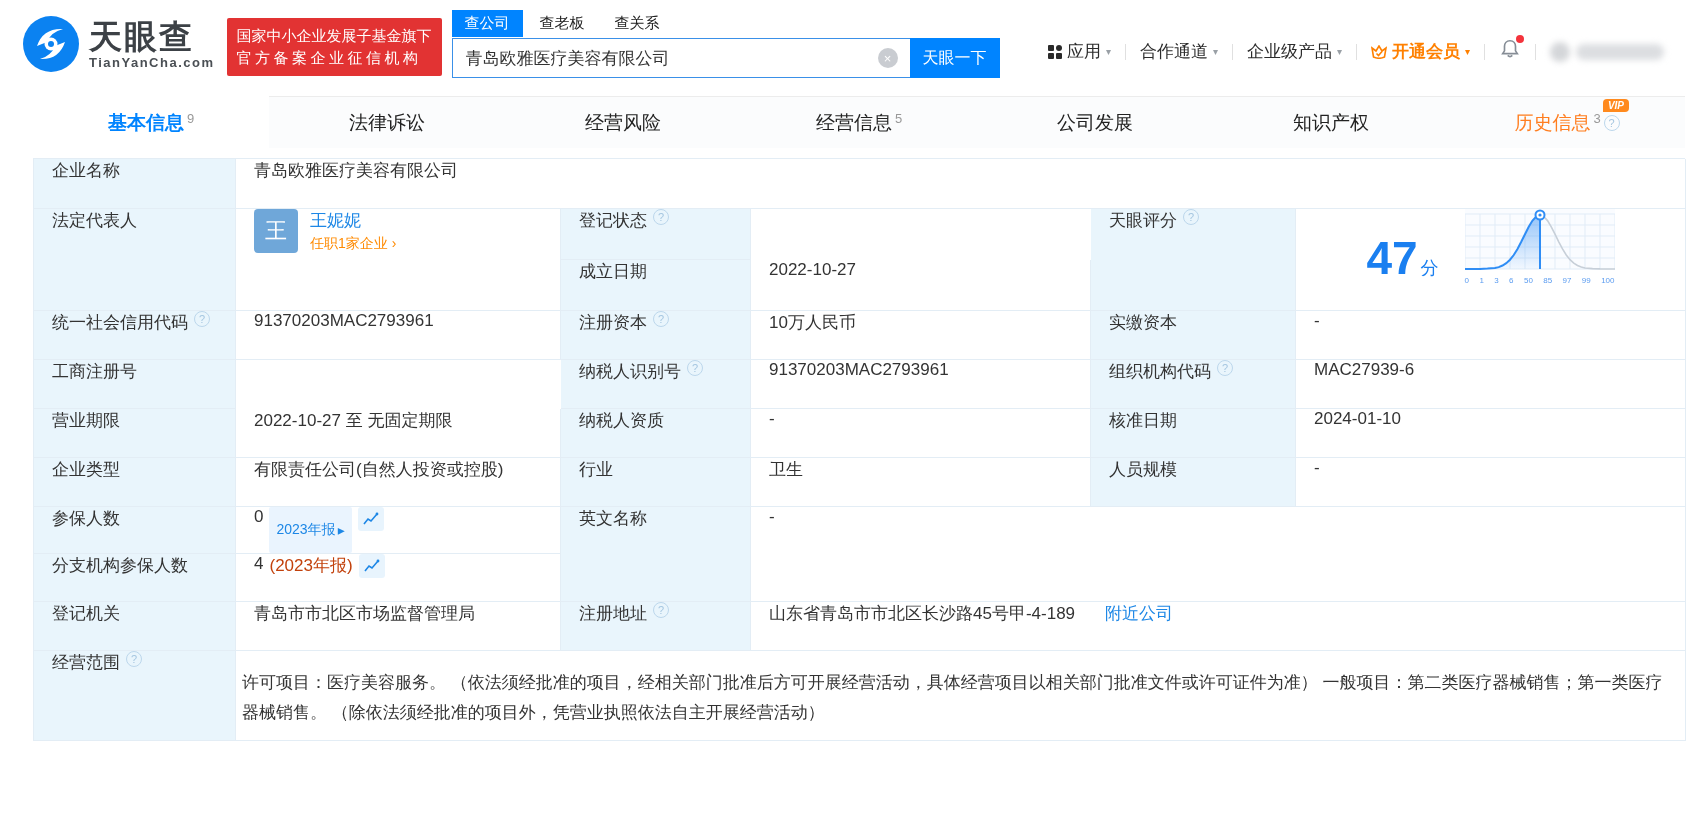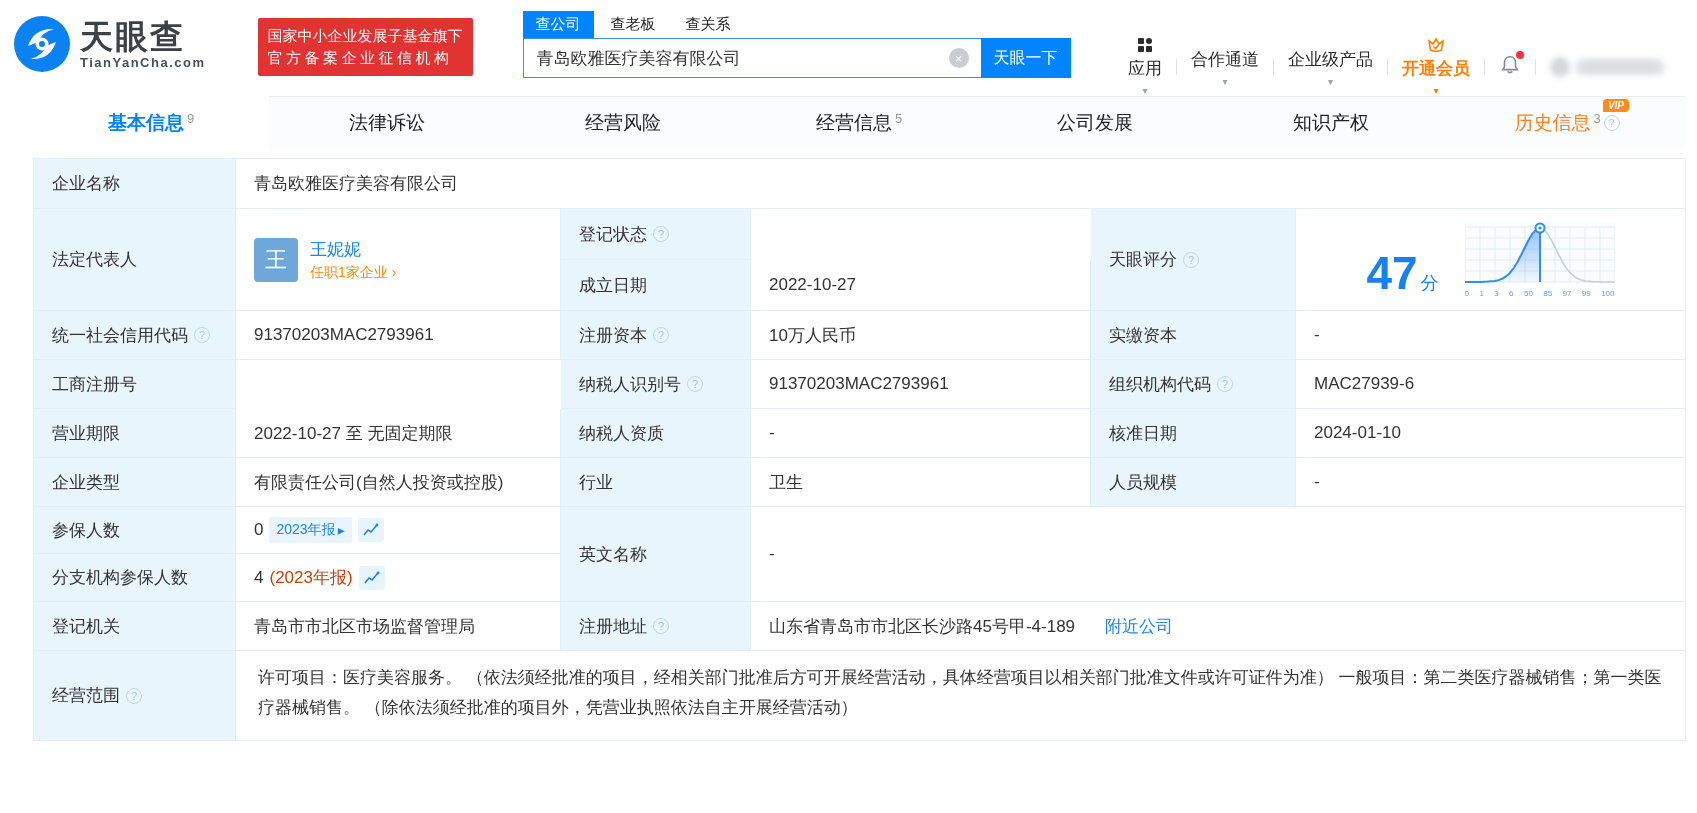--- a/index.html
+++ b/index.html
@@ -2,41 +2,41 @@
 <html><head>
 <meta charset="utf-8">
 <style>
   * { margin:0; padding:0; box-sizing:border-box; }
   html,body { background:#fff; }
   body {
     width:1697px; height:813px; position:relative; overflow:hidden;
     font-family:"Liberation Sans","DejaVu Sans",sans-serif; color:#333;
   }
   
-  .hdr { display:flex; align-items:flex-start; padding:10px 33px 0 14px; height:96px;gap:40px; }
+  .hdr { display:flex; align-items:flex-start; padding:10px 33px 0 23px; height:96px; }
   .logo { display:flex; align-items:center; gap:10px; margin-top:6px; }
   .logo-mark { width:56px; height:56px; flex:0 0 56px; }
   .logo-txt .brand { font-size:33px; font-weight:700; color:#3c4146; letter-spacing:2px; line-height:36px;}
   .logo-txt .dom { font-size:13px; font-weight:700; color:#4a4f54; letter-spacing:1.5px; }
   .badge { background:#e23333; color:#fff; margin:8px 0 0 12px; padding:7px 10px; border-radius:2px;
            font-size:15px; line-height:22px; white-space:nowrap; }
   .badge .l2 { letter-spacing:3.5px; }
   .search { margin-left:10px; width:548px; }
-  .stabs { display:flex; align-items:center; gap:4px; height:28px; }
+  .stabs { display:flex; align-items:flex-start; gap:4px; height:28px; }
   .stab { font-size:15px; color:#222; padding:4px 13px; cursor:pointer; }
   .stab.active { background:#0084ff; color:#fff; }
   .srow { display:flex; height:40px; }
   .sinput-wrap { position:relative; flex:1; }
   .sinput { width:100%; height:40px; border:1px solid #3a90e8; border-right:none; padding:0 40px 0 13px;
             font-size:17px; color:#333; outline:none; font-family:inherit; }
   .sclear { position:absolute; right:12px; top:10px; width:20px; height:20px; border-radius:50%;
             background:#c9ccd1; color:#fff; font-size:13px; display:flex; align-items:center; justify-content:center; cursor:pointer;}
   .sbtn { width:90px; height:40px; background:#0084ff; color:#fff; border:none; font-size:16px; cursor:pointer; font-family:inherit;}
   .topnav { display:flex; align-items:center; gap:14px; margin:28px 0 0 auto; font-size:17px; color:#2b2b2b; white-space:nowrap;}
-  .nav-item { display:flex; align-items:center; gap:5px; cursor:pointer;flex-direction:column; }
+  .nav-item { display:flex; align-items:center; gap:5px; cursor:pointer; }
   .caret { font-size:10px; color:#9aa0a6; }
   .divider { width:1px; height:16px; background:#e0e0e0; }
   .vip-link { color:#ff8000; font-weight:700; }
   .vip-link .caret { color:#ff8000; }
   .apps-ic { display:inline-grid; grid-template-columns:6px 6px; grid-gap:2px; }
   .apps-ic i { width:6px; height:6px; background:#2b2b2b; border-radius:1px; }
   .apps-ic i.dot { border-radius:50%; }
   .bell-wrap { position:relative; cursor:pointer; }
   .bell-dot { position:absolute; top:-3px; right:-3px; width:8px; height:8px; border-radius:50%; background:#f4333c; }
   .user-blur { display:flex; align-items:center; gap:6px; filter:blur(3px); cursor:pointer;}
@@ -50,38 +50,38 @@
   .tab .cnt { font-size:13px; color:#999; font-weight:400; margin-top:-8px; }
   .tab.hist { color:#ff7e20; }
   .vip-tag { position:absolute; top:2px; right:56px; background:#ff8a1e; color:#fff; font-size:10px; font-weight:700;
              font-style:italic; padding:1px 5px; border-radius:4px 4px 4px 0; }
   
   .tbl { display:grid; width:1652px; margin:10px 33px 0;
          grid-template-columns:202px 325px 190px 340px 205px 390px;
          grid-template-rows:50px 51px 51px 49px 49px 49px 49px 47px 48px 49px 90px;
          border-top:1px solid #e3edf5; border-left:1px solid #e3edf5; }
   .cell { border-right:1px solid #e3edf5; border-bottom:1px solid #e3edf5;
-          display:flex; align-items:center; padding:0 18px; font-size:17px; color:#333; background:#fff; gap:6px;}
+          display:flex; padding:0 18px; font-size:17px; color:#333; background:#fff; gap:6px;}
   .cell.lbl { background:#e9f5fc; }
   .q { width:16px; height:16px; border-radius:50%; border:1px solid #bcd7ec; color:#a5c6e0;
        font-size:11px; display:inline-flex; align-items:center; justify-content:center; flex:0 0 16px; cursor:pointer;}
   .green { color:#00a850; }
   .blue-link { color:#1d87e6; cursor:pointer;margin-left:20px; }
   .rep { gap:12px; }
   .rep-avatar { width:44px; height:44px; border-radius:4px; background:#6fa7d9; color:#fff;
                 display:flex; align-items:center; justify-content:center; font-size:22px; flex:0 0 44px;}
   .rep-info { display:flex; flex-direction:column; gap:3px; }
   .rep-name { color:#1d87e6; font-size:17px; cursor:pointer; }
   .rep-tenure { color:#ff8a00; font-size:14px; cursor:pointer; }
   .report-tag { background:#eaf4fe; color:#1d87e6; font-size:14px; padding:4px 7px; border-radius:2px; cursor:pointer;
                 display:inline-flex; align-items:center; gap:2px;}
   .gray-note { color:#c2410c; }
   .chart-ic { width:26px; height:24px; background:#e8f4fd; border-radius:3px; display:inline-flex;
               align-items:center; justify-content:center; cursor:pointer; }
-  .scope { align-items:flex-start; line-height:30px; padding:12px 22px; }
+  .scope { align-items:flex-end; line-height:30px; padding:12px 6px; }
   .score-cell { justify-content:center; gap:26px; }
   .score-num { color:#1a7ff0; display:flex; align-items:baseline;margin-top:26px; }
   .score-num .v { font-size:46px; font-weight:700; line-height:1; }
   .score-num .u { font-size:18px; margin-left:3px; }
   .curve-box { display:flex; flex-direction:column; }
   .ticks { display:flex; justify-content:space-between; width:150px; font-size:8px; color:#5b9cf0; margin-top:1px;}
   .addr-val { gap:10px; }
 </style>
 </head>
 <body>

